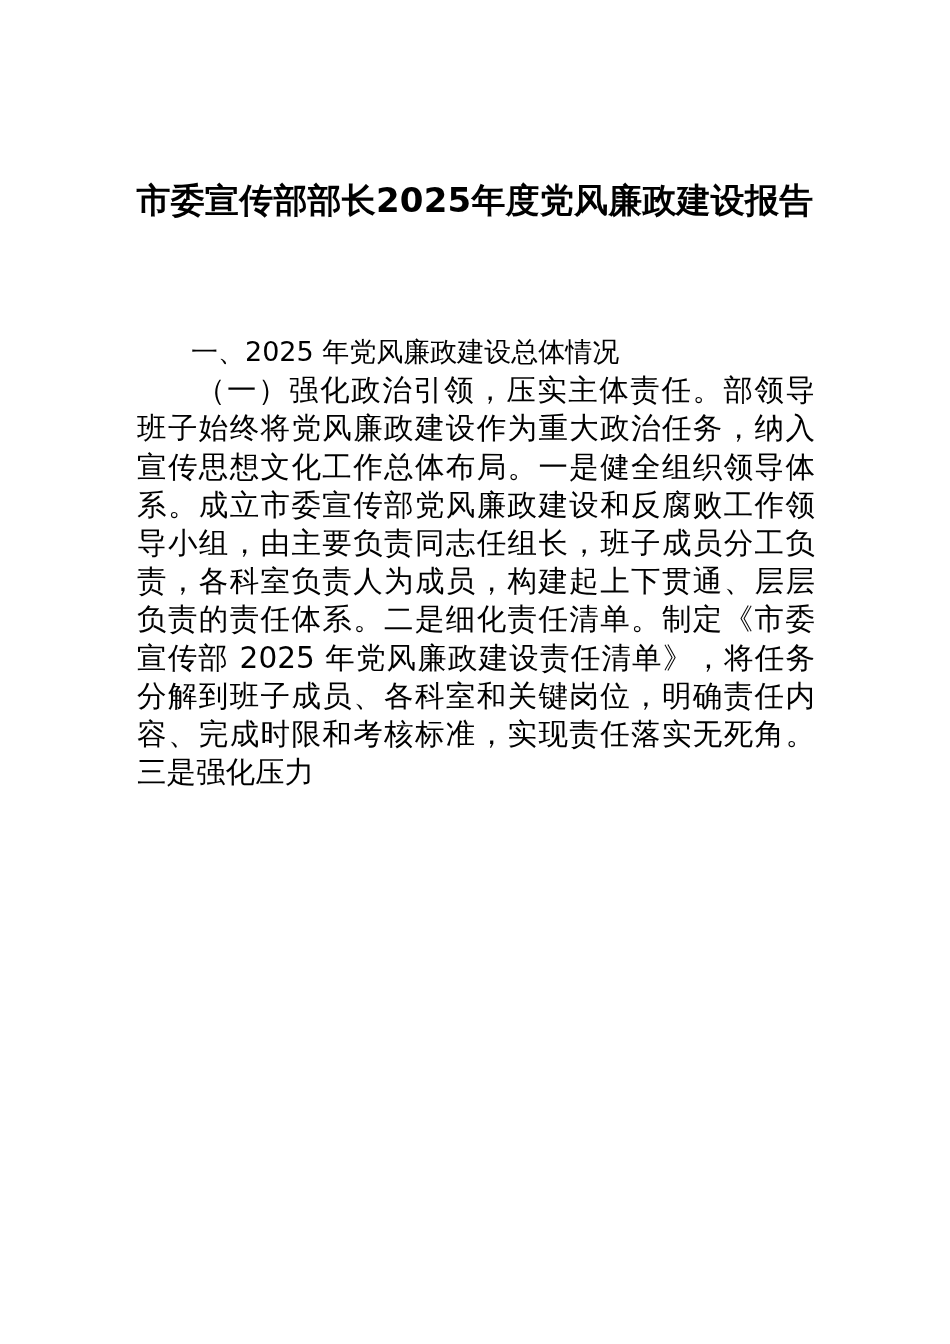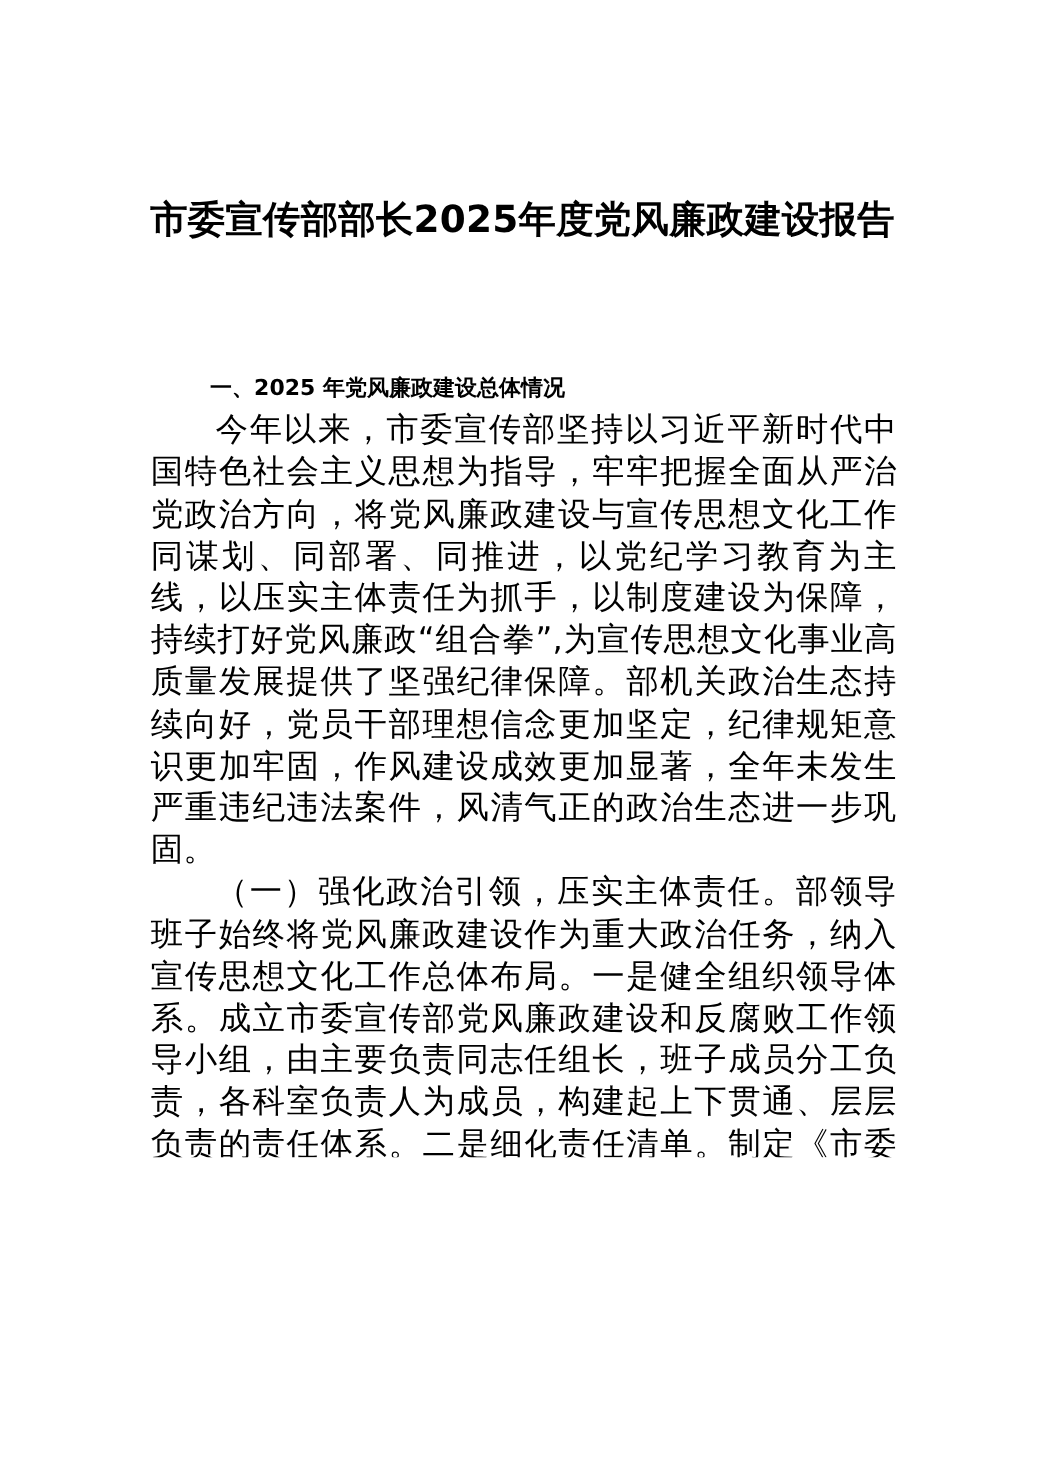--- a/index.html
+++ b/index.html
@@ -64,23 +64,23 @@
     text-align: justify;
     text-justify: inter-ideograph;
     text-indent: 59px;
     word-break: break-all;
     letter-spacing: 0px;
   }
 
   p.heading {
     margin: 0;
     padding: 0;
-    font-size: 20px;
+    font-size: 27px;
     line-height: 38.2px;
-    font-weight: bold;
+    font-weight: normal;
     text-indent: 54px;
     word-break: break-all;
   }
 
   .page-number {
     position: absolute;
     left: 0;
     top: 1186px;
     width: 950px;
     text-align: center;
@@ -93,21 +93,20 @@
 <body>
 
 <div class="page">
 
   <div class="content">
 
     <h1 class="doc-title"><span>市委宣传部部长2025年度党风廉政建设报告</span></h1>
 
     <div class="body-block">
       <p class="heading">一、2025 年党风廉政建设总体情况</p>
-      <p class="para">今年以来，市委宣传部坚持以习近平新时代中国特色社会主义思想为指导，牢牢把握全面从严治党政治方向，将党风廉政建设与宣传思想文化工作同谋划、同部署、同推进，以党纪学习教育为主线，以压实主体责任为抓手，以制度建设为保障，持续打好党风廉政“组合拳”,为宣传思想文化事业高质量发展提供了坚强纪律保障。部机关政治生态持续向好，党员干部理想信念更加坚定，纪律规矩意识更加牢固，作风建设成效更加显著，全年未发生严重违纪违法案件，风清气正的政治生态进一步巩固。</p>
       <p class="para">（一）强化政治引领，压实主体责任。部领导班子始终将党风廉政建设作为重大政治任务，纳入宣传思想文化工作总体布局。一是健全组织领导体系。成立市委宣传部党风廉政建设和反腐败工作领导小组，由主要负责同志任组长，班子成员分工负责，各科室负责人为成员，构建起上下贯通、层层负责的责任体系。二是细化责任清单。制定《市委宣传部 2025 年党风廉政建设责任清单》，将任务分解到班子成员、各科室和关键岗位，明确责任内容、完成时限和考核标准，实现责任落实无死角。三是强化压力</p>
     </div>
 
   </div>
 
   <div class="page-number">1</div>
 
 </div>
 
 </body></html>

